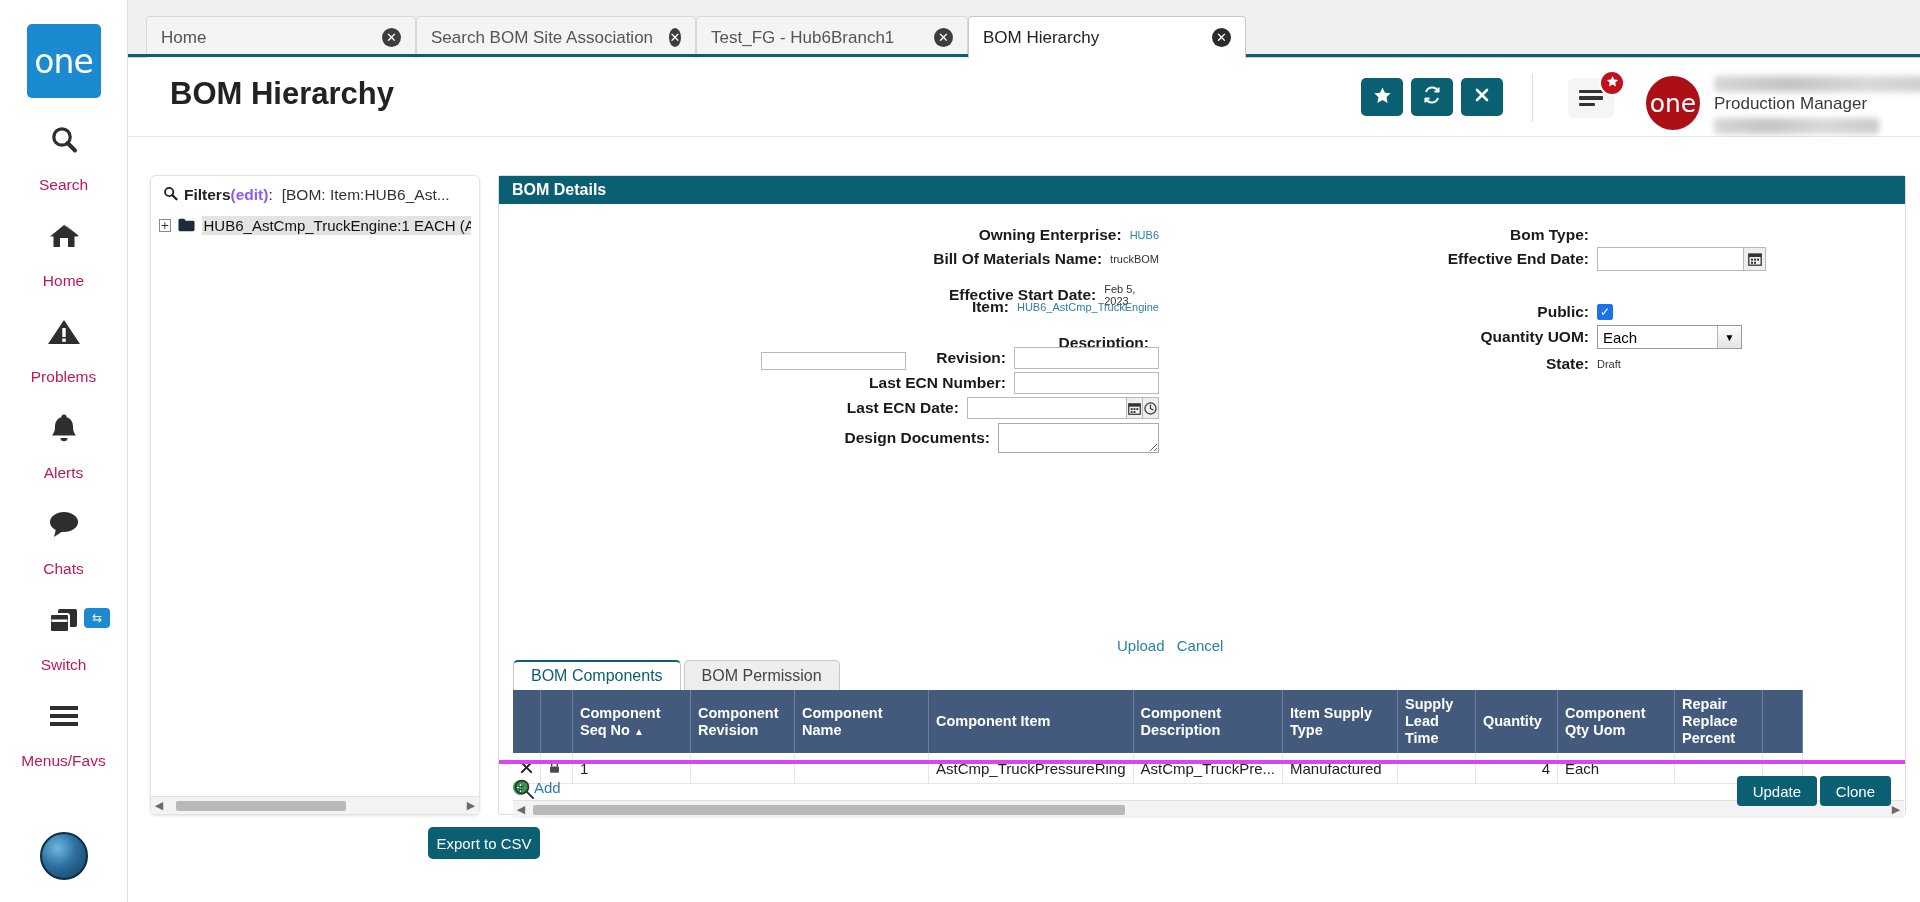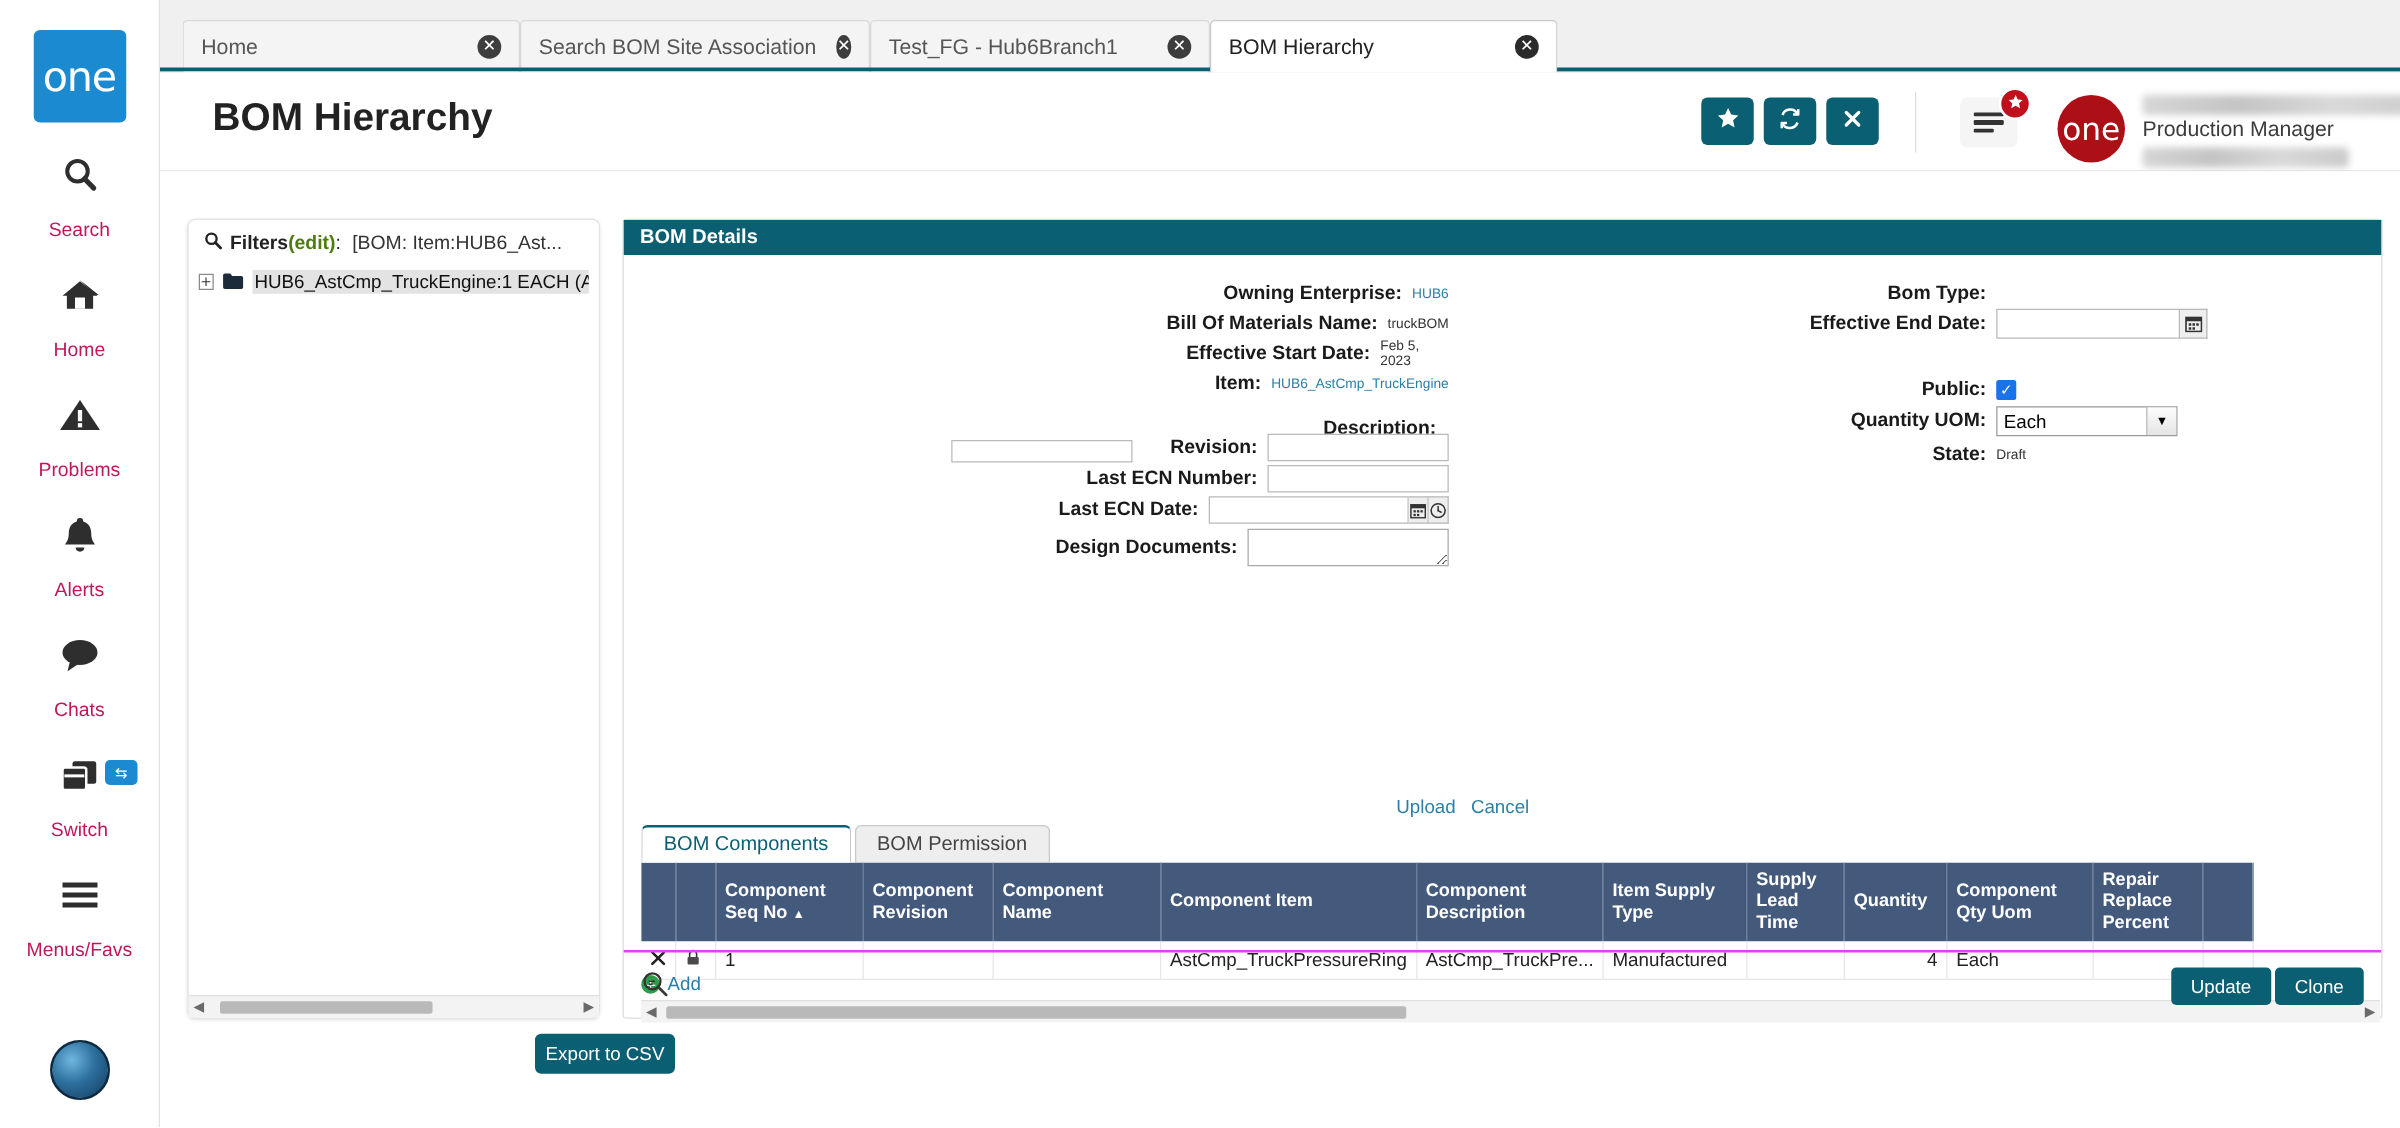--- a/index.html
+++ b/index.html
@@ -130,21 +130,21 @@
     position:absolute; left:22px; top:38px; width:330px; height:640px;
     background:#ffffff; border:1px solid #e3e3e3; border-radius:6px;
     box-shadow:0 1px 3px rgba(0,0,0,.12);
   }
   #filters-row {
     position:absolute; left:0; top:0; width:100%; height:38px;
     display:flex; align-items:center; padding-left:12px;
     font-size:15.5px; color:#222; white-space:nowrap; overflow:hidden;
   }
   #filters-row .flabel { font-weight:bold; margin-left:6px; }
-  #filters-row .fedit { color:#4d7c0f; font-weight:bold; cursor:pointer; }
+  #filters-row .fedit { color:#8b5cf6; font-weight:bold; cursor:pointer; }
   #filters-row .fvalue { margin-left:9px; color:#333; }
   #tree-node {
     position:absolute; left:8px; top:38px; right:8px; height:22px;
     display:flex; align-items:center; font-size:15px; color:#111;
   }
   #tree-node .expander {
     width:13px; height:13px; border:1px solid #8a8a8a; background:#fff;
     display:flex; align-items:center; justify-content:center;
     font-size:11px; line-height:1; color:#333; margin-right:7px; cursor:pointer;
     font-family:"DejaVu Sans", sans-serif;
@@ -243,21 +243,21 @@
     position:absolute; left:14px; top:603px; display:flex; align-items:center;
     font-size:15px; color:#2b7fa8; cursor:pointer;
   }
   #add-row .plus {
     width:15px; height:15px; border-radius:50%; background:#2e9c4a; color:#fff;
     font-size:12px; display:flex; align-items:center; justify-content:center;
     margin-right:6px; font-family:"DejaVu Sans", sans-serif;
   }
   #grid-scroll { position:absolute; left:14px; right:1px; top:624px; height:18px; }
 
-  #card-footer { position:absolute; left:0; right:0; bottom:0; height:54px; border-top:2px solid #d946ef; }
+  #card-footer { position:absolute; left:0; right:0; bottom:0; height:54px; border-top:4px solid #d946ef; }
   #audit-icon { position:absolute; left:14px; top:14px; cursor:pointer; }
   .fbtn {
     position:absolute; top:12px; height:30px; background:#0b5f72; color:#fff;
     border:none; border-radius:4px; font-size:15px; padding:0 16px; cursor:pointer;
     font-family:"Liberation Sans", sans-serif;
   }
   #btn-update { right:88px; }
   #btn-clone { right:14px; }
 </style>
 </head>
@@ -466,21 +466,21 @@
     <div id="details-header">BOM Details</div>
 
     <div class="form-row" style="left:0; top:48px; width:660px;">
       <span class="form-label" style="width:640px;">Owning Enterprise:</span>
       <span class="form-value link">HUB6</span>
     </div>
     <div class="form-row" style="left:0; top:72px; width:660px;align-items:center;">
       <span class="form-label" style="width:640px;">Bill Of Materials Name:</span>
       <span class="form-value">truckBOM</span>
     </div>
-    <div class="form-row" style="left:0; top:96px; width:660px;">
+    <div class="form-row" style="left:0; top:108px; width:660px;">
       <span class="form-label" style="width:640px;">Effective Start Date:</span>
       <span class="form-value">Feb 5, 2023</span>
     </div>
     <div class="form-row" style="left:0; top:120px; width:660px;">
       <span class="form-label" style="width:640px;">Item:</span>
       <span class="form-value link">HUB6_AstCmp_TruckEngine</span>
     </div>
     <div class="form-row" style="left:0; top:158px; width:660px;flex-direction:column;">
       <span class="form-label" style="width:640px;">Description:</span>
       <input class="tinput" style="width: 145px;" value="">

